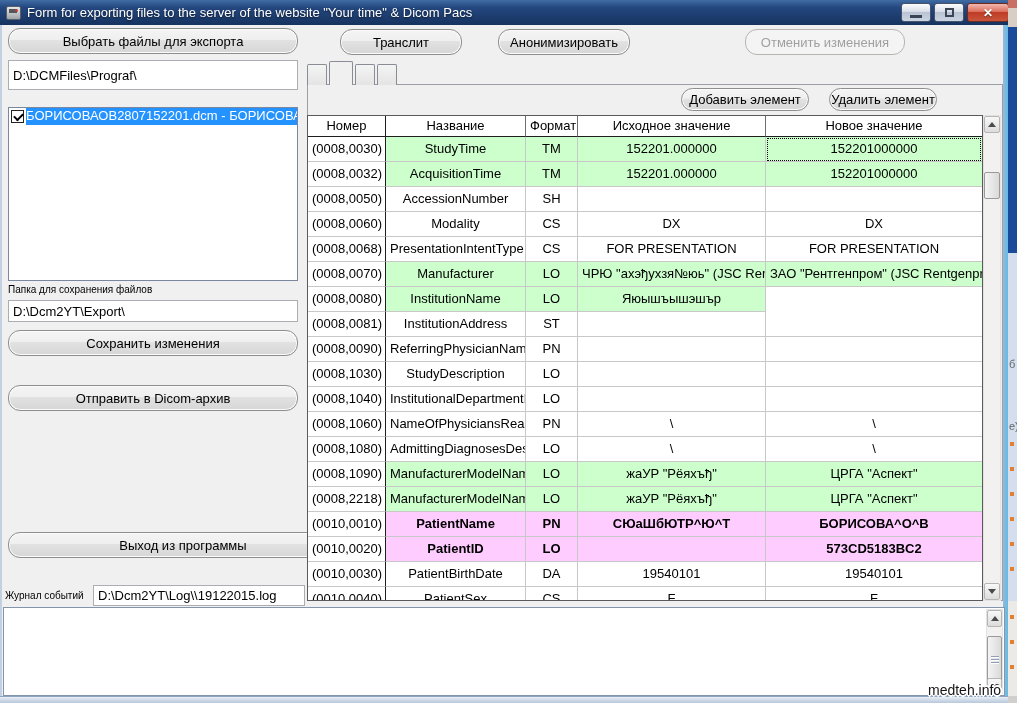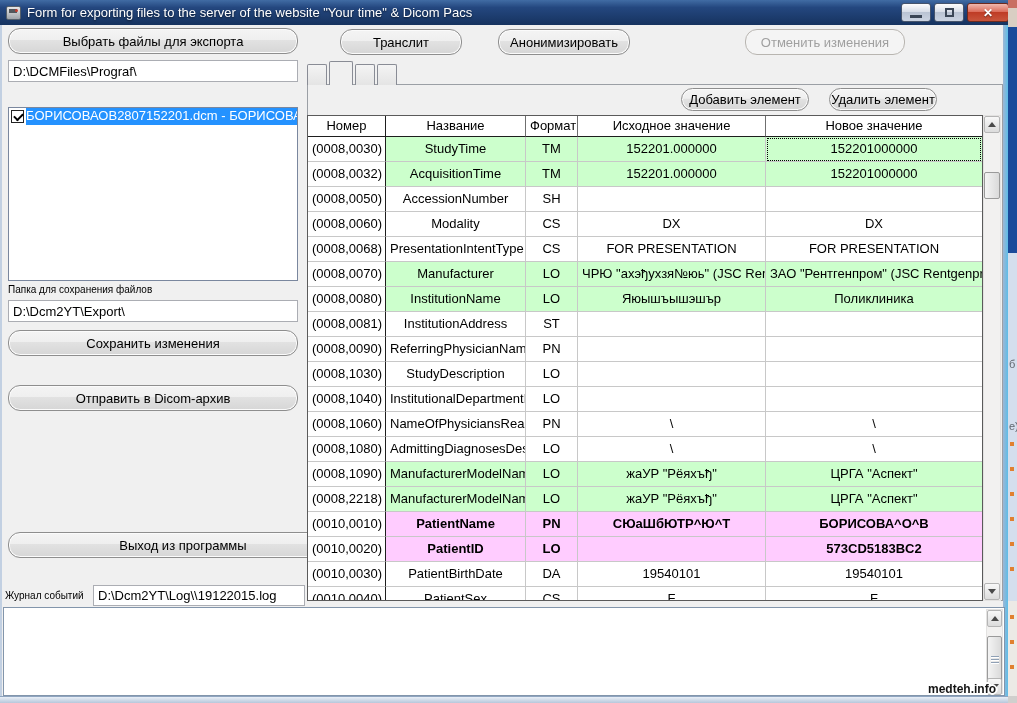--- a/index.html
+++ b/index.html
@@ -91,21 +91,21 @@
   .grip { width:8px; height:1px; background:#8FA0B5; box-shadow:0 1px 0 #fff; }
 
   
   .memo { position:absolute; left:3px; top:607px; width:1002px; height:89px;
     background:#fff; border:1px solid #8295AB; overflow:hidden; }
   .logline { font-size:13px; line-height:15px; white-space:nowrap; }
   #log-text { position:absolute; left:4px; top:3px; right:22px; bottom:2px; overflow:hidden; }
 
   
   .sliver { position:absolute; left:1008px; width:9px; }
-  .wm { position:absolute; left:928px; top:682px; width:84px; font-weight:bold; font-size:12px;
+  .wm { position:absolute; left:928px; top:682px; width:84px; font-weight:normal; font-size:14px;
     color:#151515; letter-spacing:0; z-index:9;
     text-shadow:-1px -1px 0 #fff, 1px -1px 0 #fff, -1px 1px 0 #fff, 1px 1px 0 #fff,
                 -2px 0 0 #fff, 2px 0 0 #fff, 0 -2px 0 #fff, 0 2px 0 #fff; }
   .dot { position:absolute; left:1010px; width:4px; height:4px; background:#E08030; }
   .frag { position:absolute; left:1009px; font-size:11px; color:#60666E; }
 </style>
 </head>
 <body>
 
 <div class="titlebar">
@@ -122,21 +122,21 @@
   <div class="wbtn close">
       <span class="glyph-x">✕</span>
     </div>
 </div>
 
 <div class="frame-left"></div>
 <div class="frame-right"></div>
 <div class="frame-bottom"></div>
 
 <div class="btn" style="left:8px;top:28px;width:290px;height:26px;">Выбрать файлы для экспорта</div>
-<input class="tinput" style="left: 8px; top: 60px; width: 290px; height: 22px;" value="D:\DCMFiles\Prograf\">
+<input class="tinput" style="left: 8px; top: 60px; width: 290px; height: 30px;" value="D:\DCMFiles\Prograf\">
 <div class="listbox">
 
 <div class="file-item selected">
       <span class="checkbox"></span>
       <span class="file-label">БОРИСОВАОВ2807152201.dcm - БОРИСОВА^О^В</span>
     </div>
   </div>
 <div class="label" style="left:8px;top:284px;">Папка для сохранения файлов</div>
 <input class="tinput" style="left: 8px; top: 300px; width: 290px; height: 22px;" value="D:\Dcm2YT\Export\">
 <div class="btn" style="left:8px;top:330px;width:290px;height:26px;">Сохранить изменения</div>
@@ -211,21 +211,20 @@
         <div class="cell c-name">Manufacturer</div>
         <div class="cell c-fmt">LO</div>
         <div class="cell c-orig">ЧРЮ "ахэђухзя№юь" (JSC Rentg</div>
         <div class="cell c-new">ЗАО "Рентгенпром" (JSC Rentgenpro</div>
       </div>
       <div class="trow green">
         <div class="cell c-tag">(0008,0080)</div>
         <div class="cell c-name">InstitutionName</div>
         <div class="cell c-fmt">LO</div>
         <div class="cell c-orig">Яюышъышэшър</div>
-        <div class="cell c-new">Поликлиника</div>
       </div>
       <div class="trow">
         <div class="cell c-tag">(0008,0081)</div>
         <div class="cell c-name">InstitutionAddress</div>
         <div class="cell c-fmt">ST</div>
         <div class="cell c-orig"></div>
         <div class="cell c-new"></div>
       </div>
       <div class="trow">
         <div class="cell c-tag">(0008,0090)</div>

